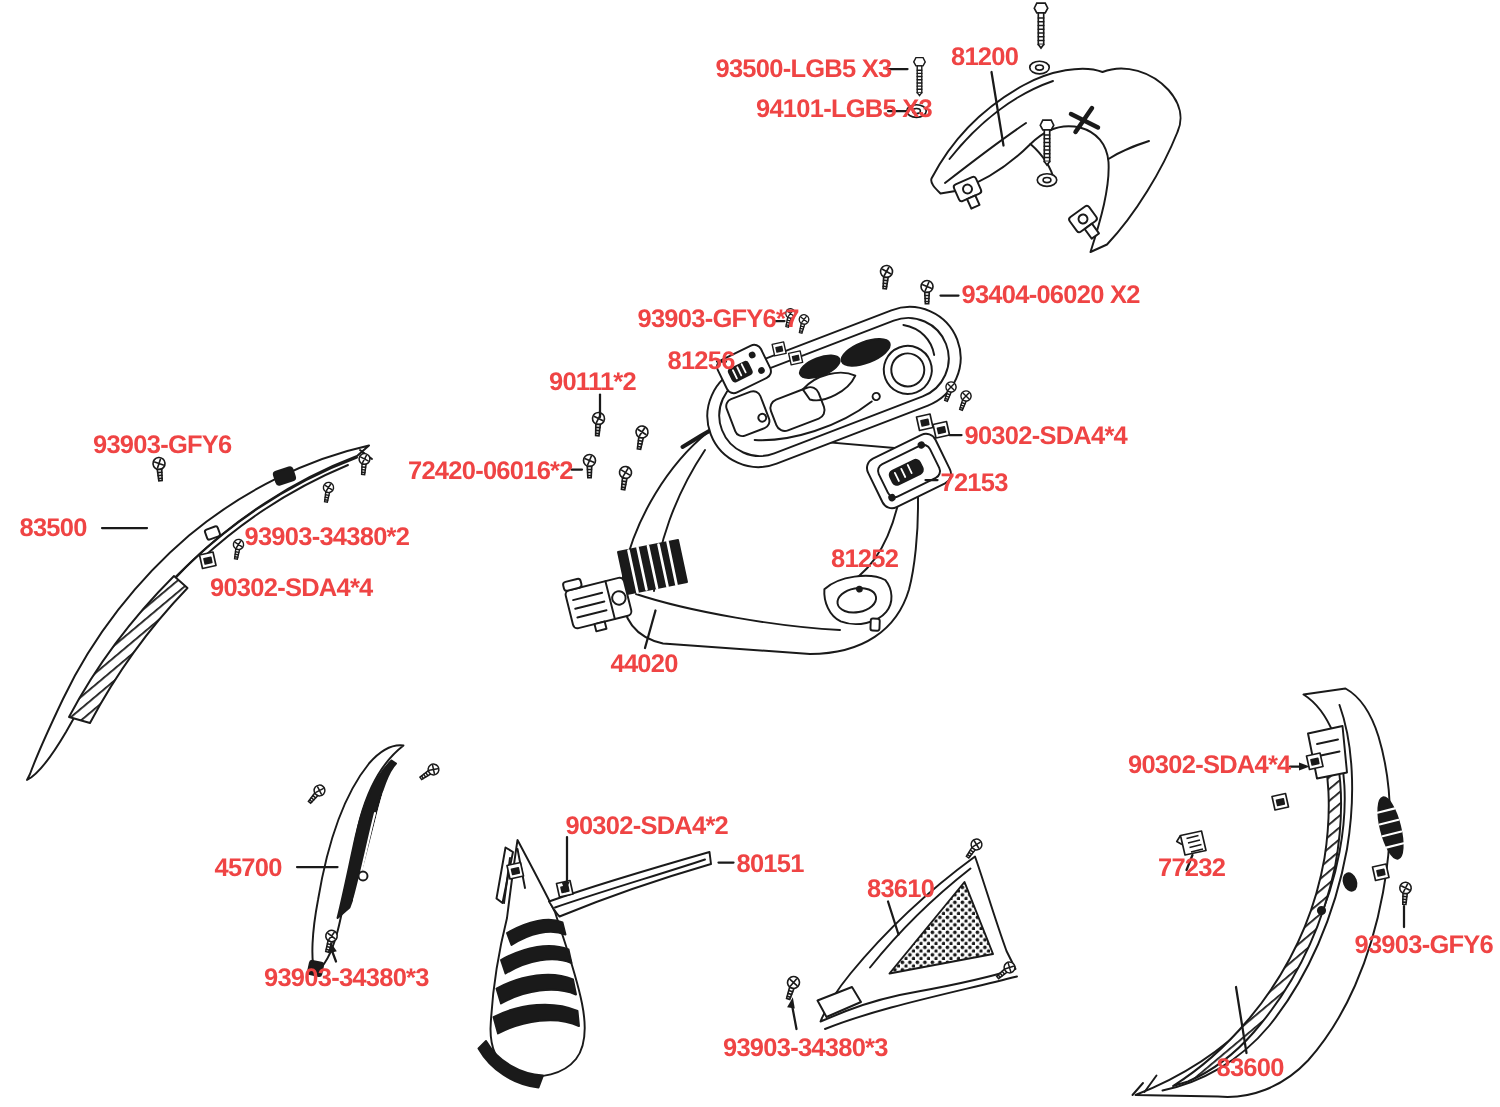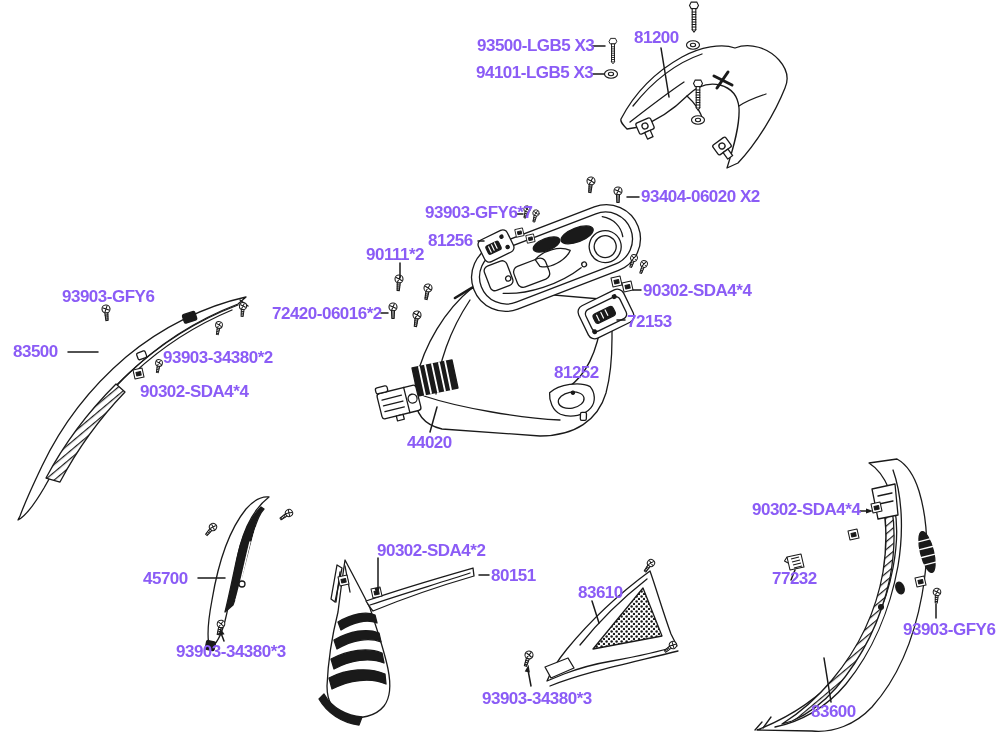--- a/index.html
+++ b/index.html
@@ -1,20 +1,20 @@
 <!DOCTYPE html>
 <html><head>
 <meta charset="utf-8">
 <style>
   html,body{margin:0;padding:0;background:#fff;}
   #stage{position:relative;width:1000px;height:738px;background:#fff;overflow:hidden;
          font-family:"Liberation Sans",sans-serif;}
   #lineart{position:absolute;left:0;top:0;}
   .part-label{position:absolute;font-weight:bold;font-size:17px;line-height:1.05;
-              letter-spacing:-0.5px;color:#8b5cf6;white-space:nowrap;
+              letter-spacing:-0.5px;color:#ef4444;white-space:nowrap;
               font-family:"Liberation Sans",sans-serif;text-align:right;}
 </style>
 </head>
 <body>
 
 <div id="stage">
 
 <svg id="lineart" width="1000" height="738" viewBox="0 0 1000 738" xmlns="http://www.w3.org/2000/svg">
   <defs>
     <pattern id="hatch" width="6" height="6" patternUnits="userSpaceOnUse" patternTransform="rotate(50)">
@@ -279,25 +279,25 @@
     <path d="M936,618 v-14"></path>
     <path d="M831,702 l-7,-44"></path>
     <use href="#arrowhead" transform="translate(221,631) rotate(-15)"></use>
     <use href="#arrowhead" transform="translate(528,668) rotate(10)"></use>
     <use href="#arrowhead" transform="translate(870,511) rotate(90)"></use>
     <use href="#arrowhead" transform="translate(377,592) rotate(180)"></use>
   </g>
 </svg>
 
   <div class="part-label" style="left:477px;top:37px">93500-LGB5 X3</div>
-  <div class="part-label" style="left:476px;top:64px">94101-LGB5 X3</div>
+  <div class="part-label" style="left:504px;top:64px">94101-LGB5 X3</div>
   <div class="part-label" style="left:634px;top:29px">81200</div>
   <div class="part-label" style="left:641px;top:188px">93404-06020 X2</div>
   <div class="part-label" style="left:425px;top:204px">93903-GFY6*7</div>
-  <div class="part-label" style="left:428px;top:232px">81256</div>
+  <div class="part-label" style="left:445px;top:232px">81256</div>
   <div class="part-label" style="left:366px;top:246px">90111*2</div>
   <div class="part-label" style="left:643px;top:282px">90302-SDA4*4</div>
   <div class="part-label" style="left:272px;top:305px">72420-06016*2</div>
   <div class="part-label" style="left:627px;top:313px">72153</div>
   <div class="part-label" style="left:62px;top:288px">93903-GFY6</div>
   <div class="part-label" style="left:13px;top:343px">83500</div>
   <div class="part-label" style="left:163px;top:349px">93903-34380*2</div>
   <div class="part-label" style="left:140px;top:383px">90302-SDA4*4</div>
   <div class="part-label" style="left:554px;top:364px">81252</div>
   <div class="part-label" style="left:407px;top:434px">44020</div>

